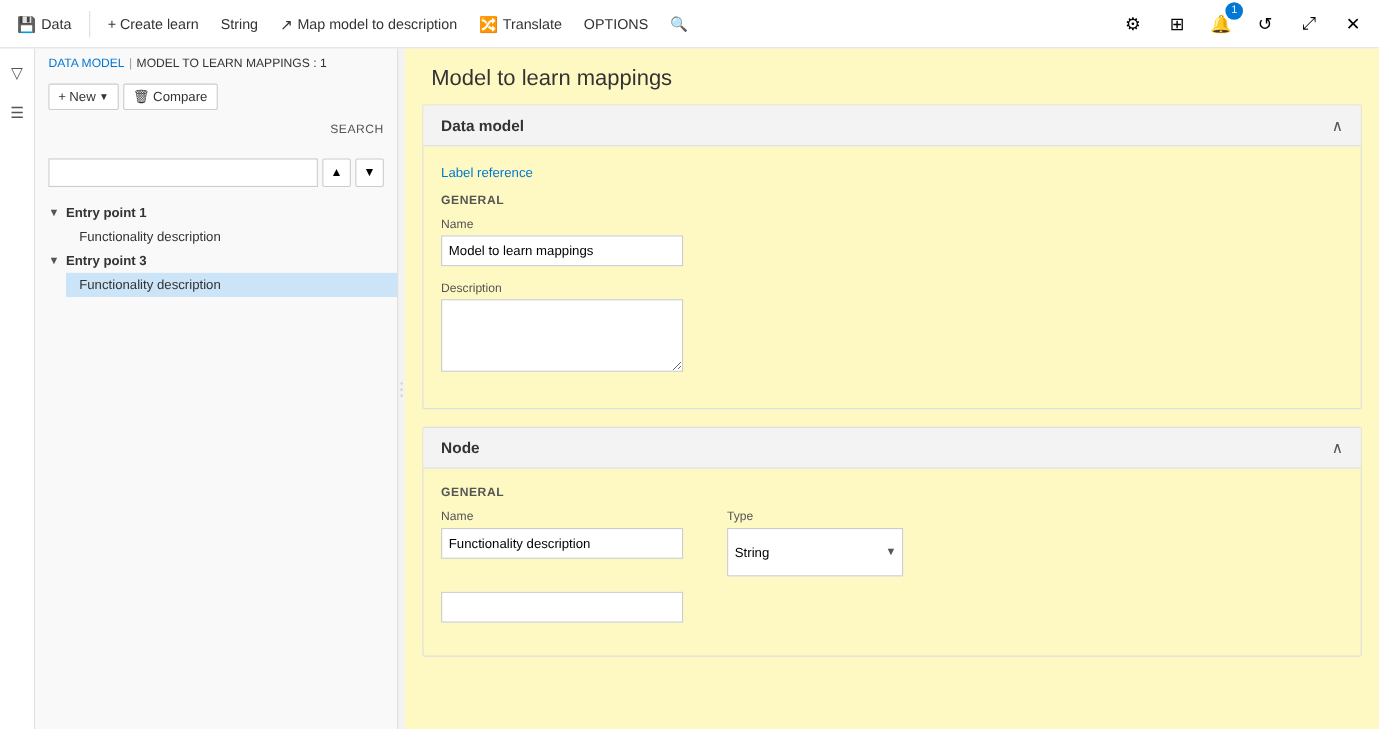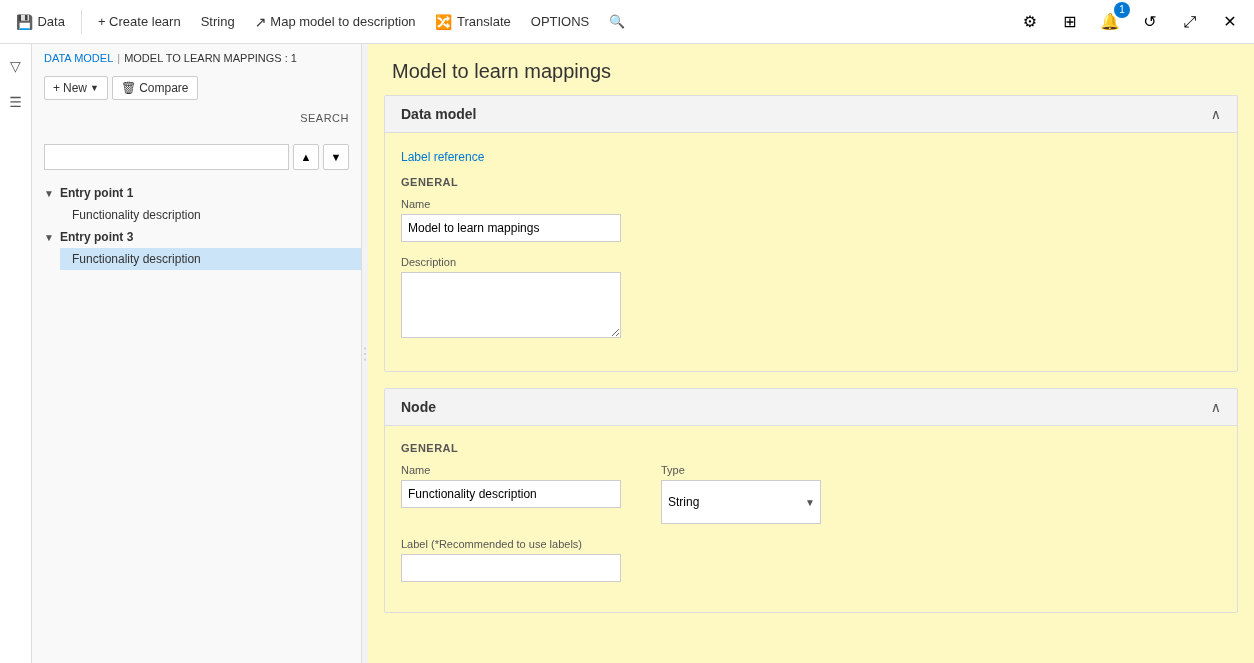--- a/index.html
+++ b/index.html
@@ -307,20 +307,19 @@
                   <option>Boolean</option>
                   <option>Date</option>
                   <option>List</option>
                 </select>
                 <span class="select-chevron">▼</span>
               </div>
             </div>
           </div>
         </div>
         <div class="form-group">
-          <label class="form-label">Label (*Recommended to use labels)</label>
           <input class="form-input" type="text" style="">
         </div>
       </div>
     </div>
 
   </div>
 </div>
 
 </body></html>

